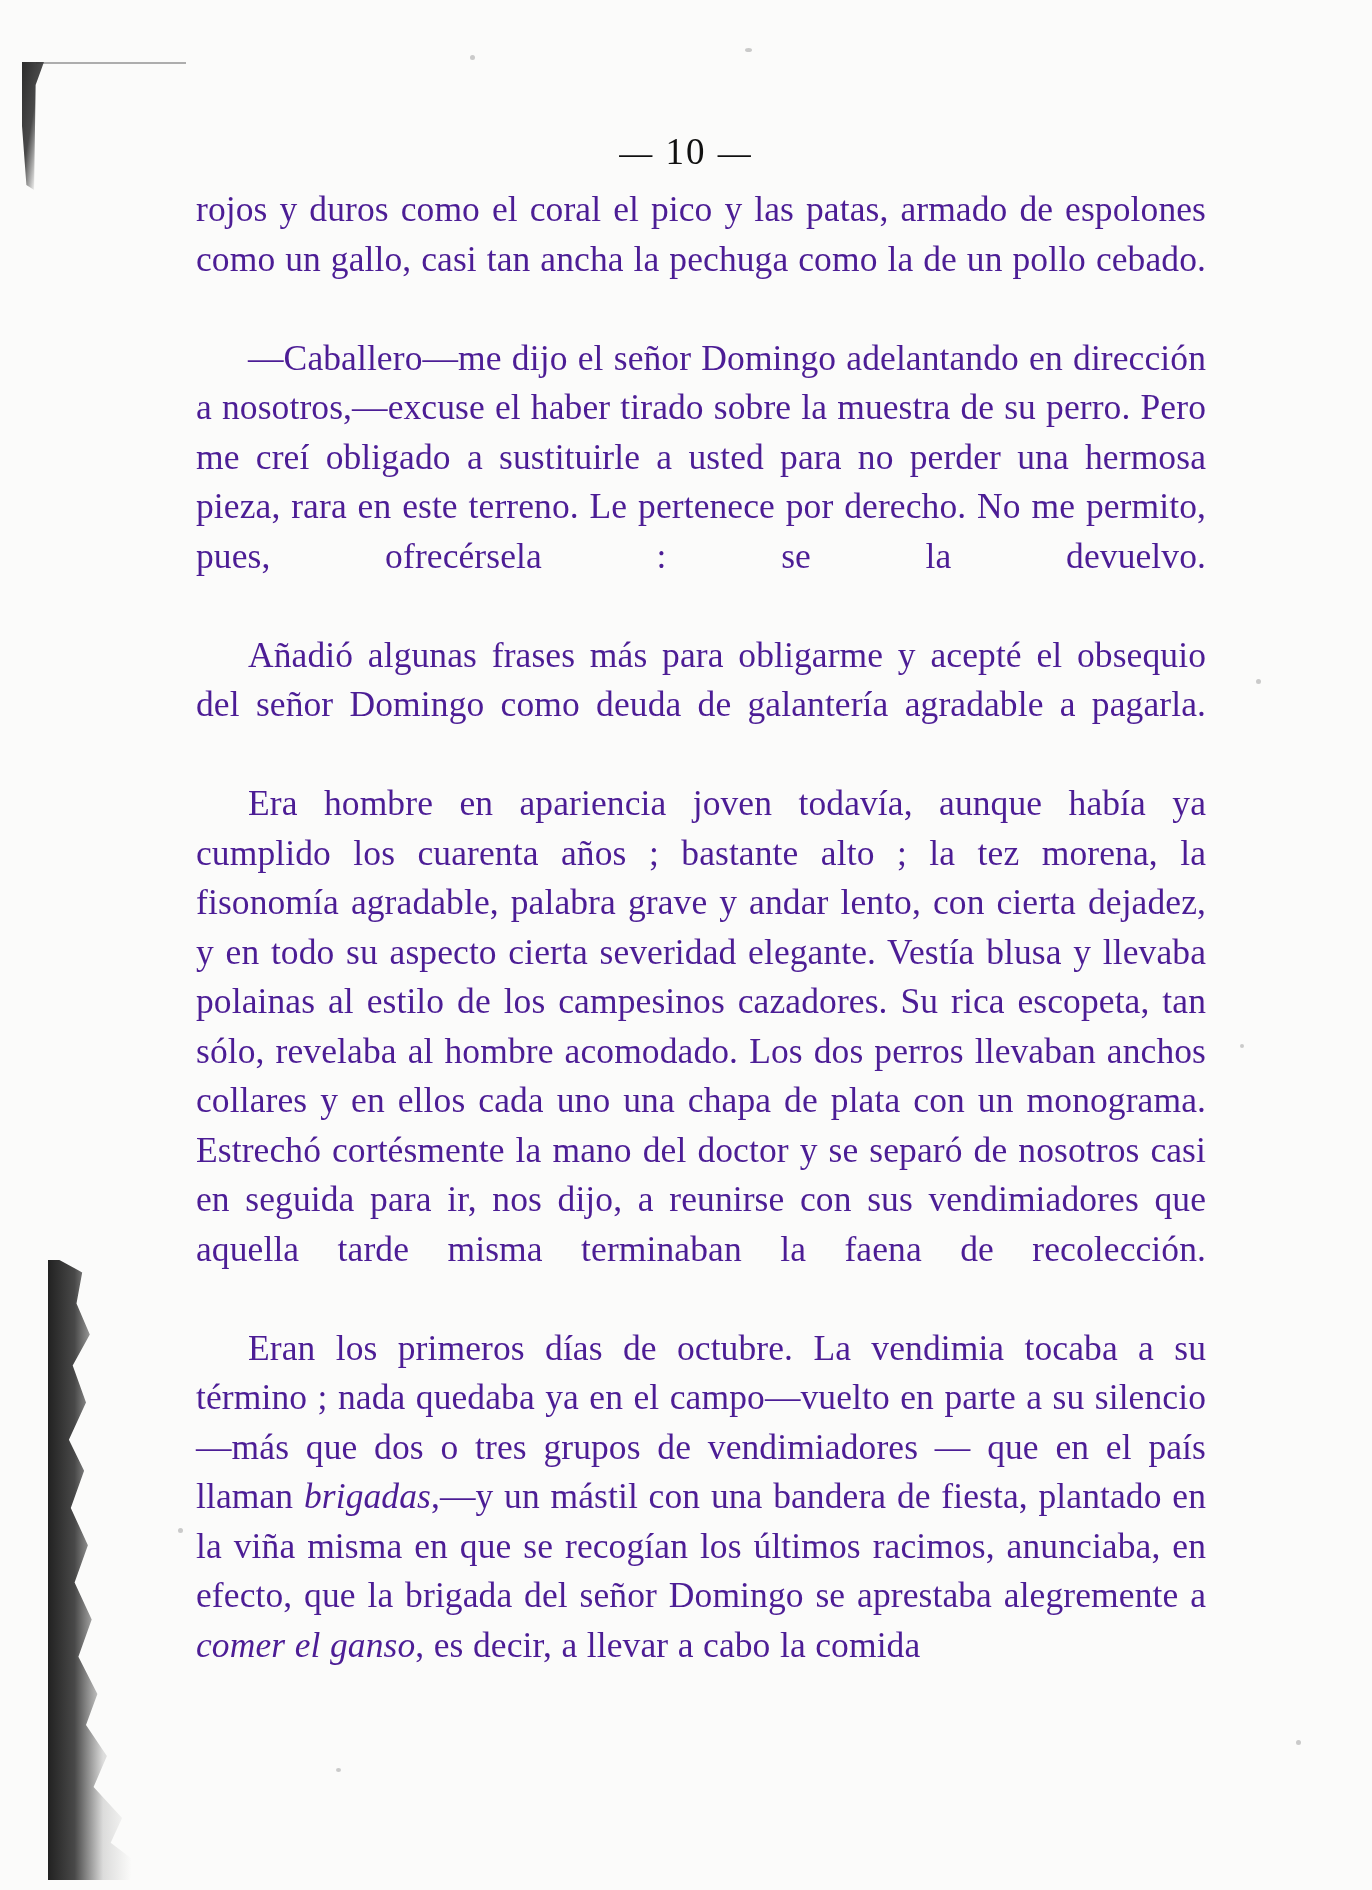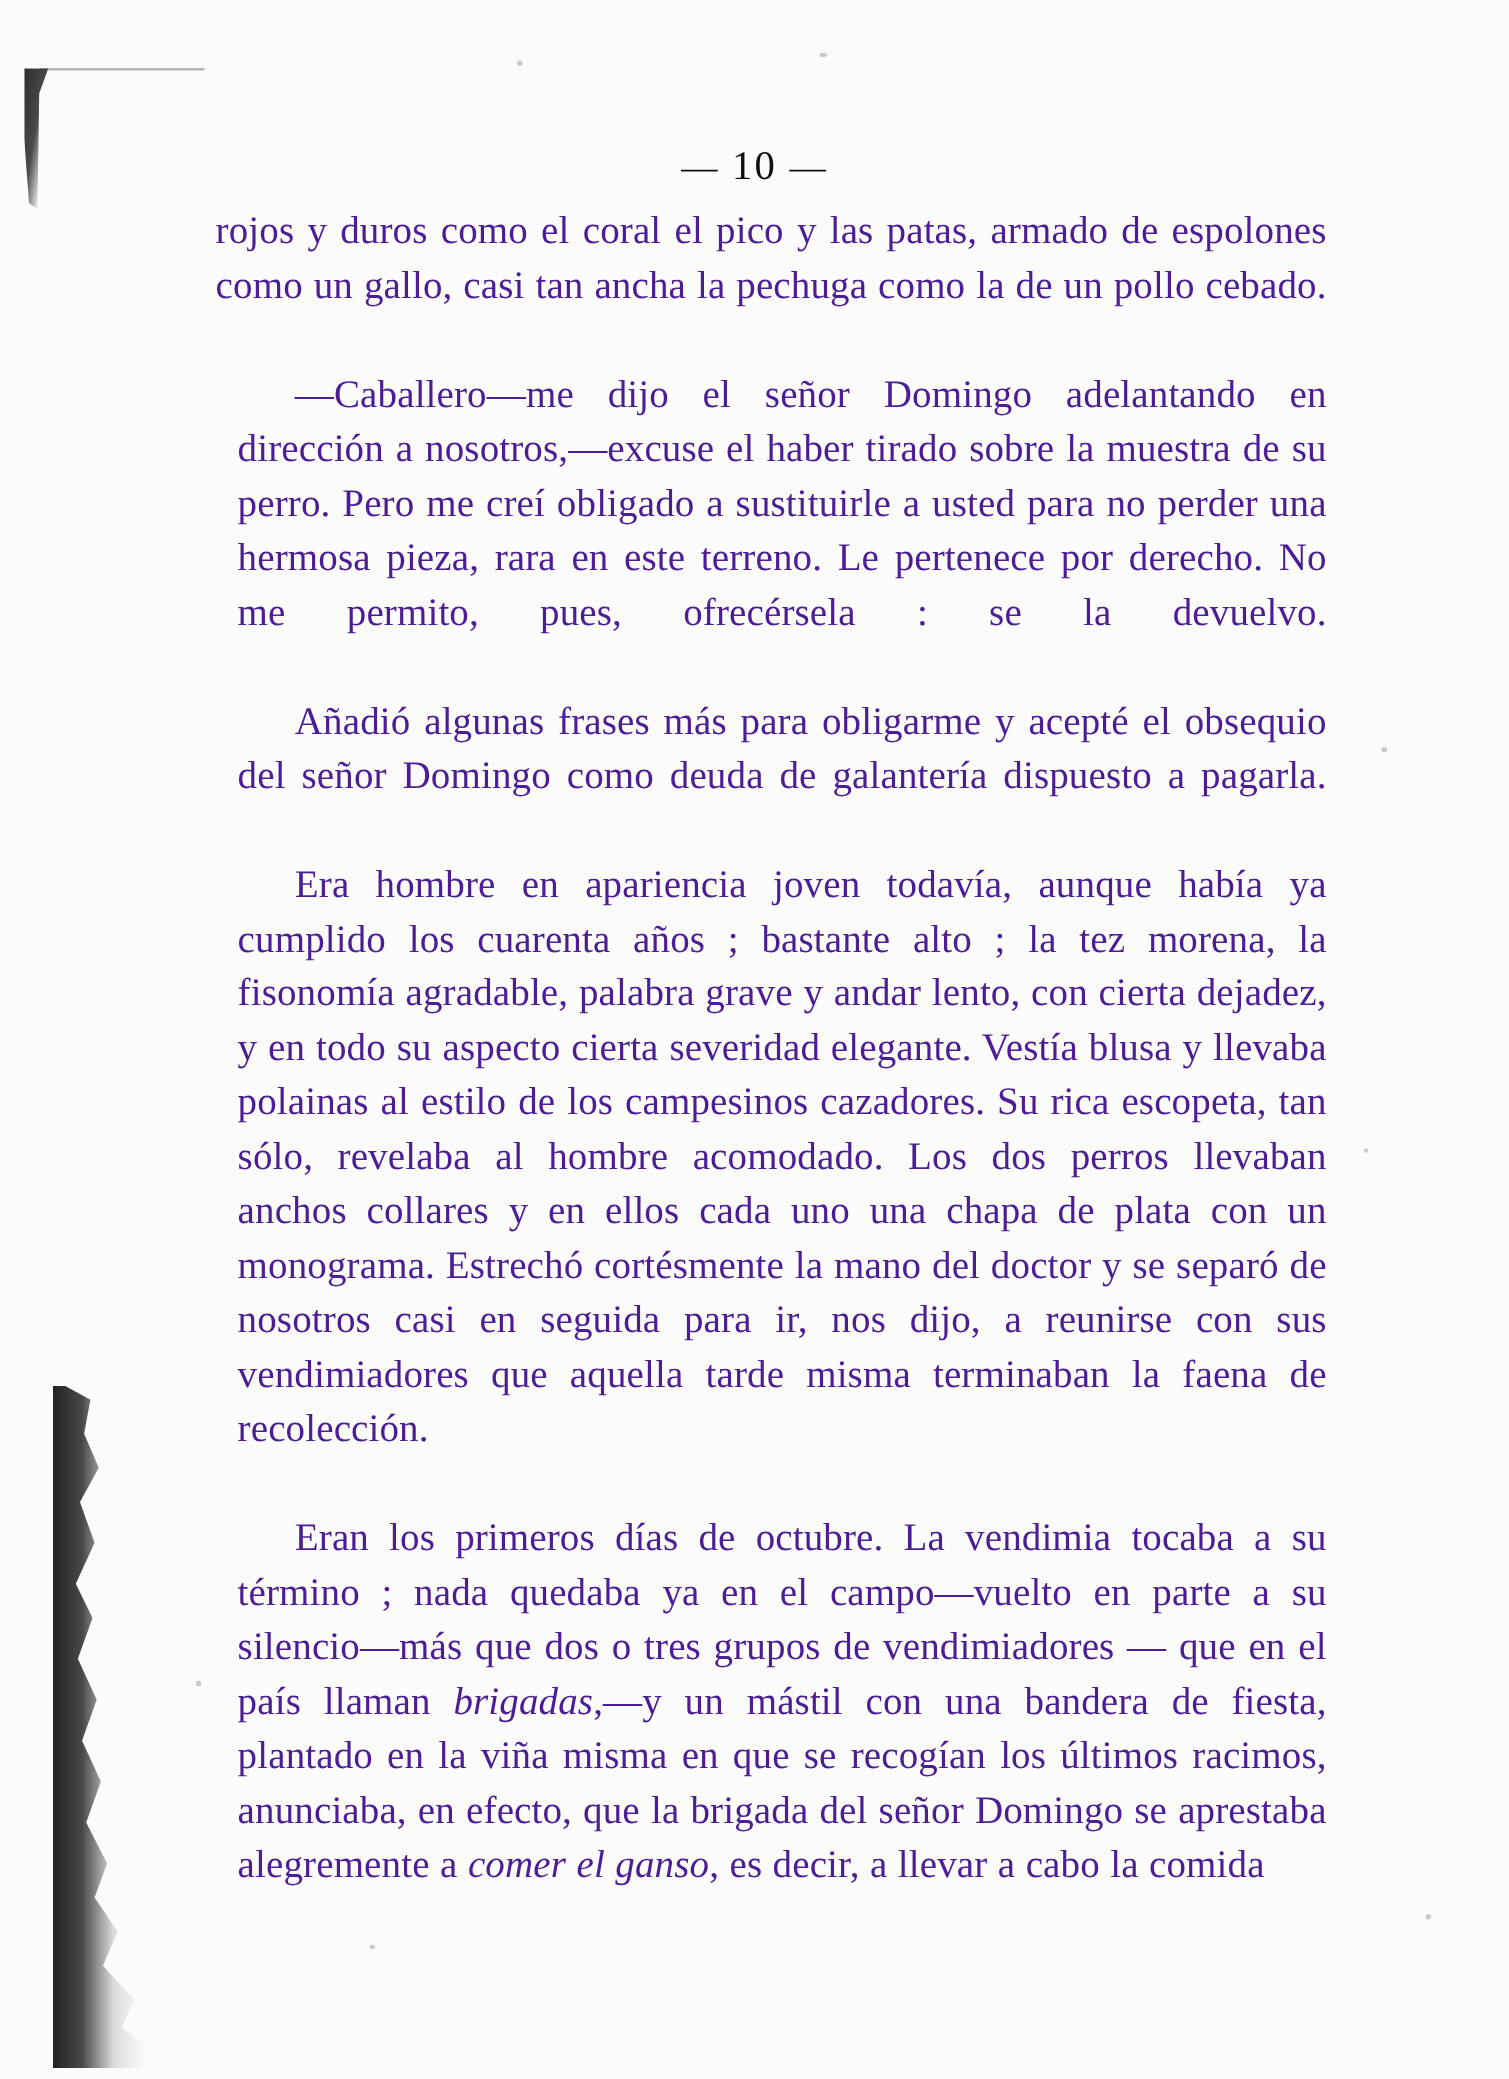--- a/index.html
+++ b/index.html
@@ -95,21 +95,21 @@
   .para {
     margin: 0;
     font-size: 35.5px;
     line-height: 49.5px;
     text-align: justify;
     text-justify: inter-word;
     color: #4c1d95;
     letter-spacing: 0.1px;
     word-spacing: 0.5px;
   }
-  .para + .para { margin-top: 0; margin-left: 20px; }
+  .para + .para { margin-top: 0; }
   .para.indent { text-indent: 52px; }
 
   .para em {
     font-style: italic;
   }
 
   
   .para::after {
     content: "";
     display: inline-block;
@@ -138,18 +138,18 @@
 
   <div class="folio">
     <span class="dash">—</span>
     <span>10</span>
     <span class="dash">—</span>
   </div>
 
   <div class="textblock">
     <p class="para">rojos y duros como el coral el pico y las patas, armado de espolones como un gallo, casi tan ancha la pechuga como la de un pollo cebado.</p>
     <p class="para indent">—Caballero—me dijo el señor Domingo adelantando en dirección a nosotros,—excuse el haber tirado sobre la muestra de su perro. Pero me creí obligado a sustituirle a usted para no perder una hermosa pieza, rara en este terreno. Le pertenece por derecho. No me permito, pues, ofrecérsela : se la devuelvo.</p>
-    <p class="para indent">Añadió algunas frases más para obligarme y acepté el obsequio del señor Domingo como deuda de galantería dispuesto a pagarla.</p>
+    <p class="para indent">Añadió algunas frases más para obligarme y acepté el obsequio del señor Domingo como deuda de galantería agradable a pagarla.</p>
     <p class="para indent">Era hombre en apariencia joven todavía, aunque había ya cumplido los cuarenta años ; bastante alto ; la tez morena, la fisonomía agradable, palabra grave y andar lento, con cierta dejadez, y en todo su aspecto cierta severidad elegante. Vestía blusa y llevaba polainas al estilo de los campesinos cazadores. Su rica escopeta, tan sólo, revelaba al hombre acomodado. Los dos perros llevaban anchos collares y en ellos cada uno una chapa de plata con un monograma. Estrechó cortésmente la mano del doctor y se separó de nosotros casi en seguida para ir, nos dijo, a reunirse con sus vendimiadores que aquella tarde misma terminaban la faena de recolección.</p>
     <p class="para indent noafter" id="rich-para">Eran los primeros días de octubre. La vendimia tocaba a su término ; nada quedaba ya en el campo—vuelto en parte a su silencio—más que dos o tres grupos de vendimiadores — que en el país llaman <em>brigadas</em>,—y un mástil con una bandera de fiesta, plantado en la viña misma en que se recogían los últimos racimos, anunciaba, en efecto, que la brigada del señor Domingo se aprestaba alegremente a <em>comer el ganso</em>, es decir, a llevar a cabo la comida</p>
   </div>
 
 </div>
 
 </body></html>

